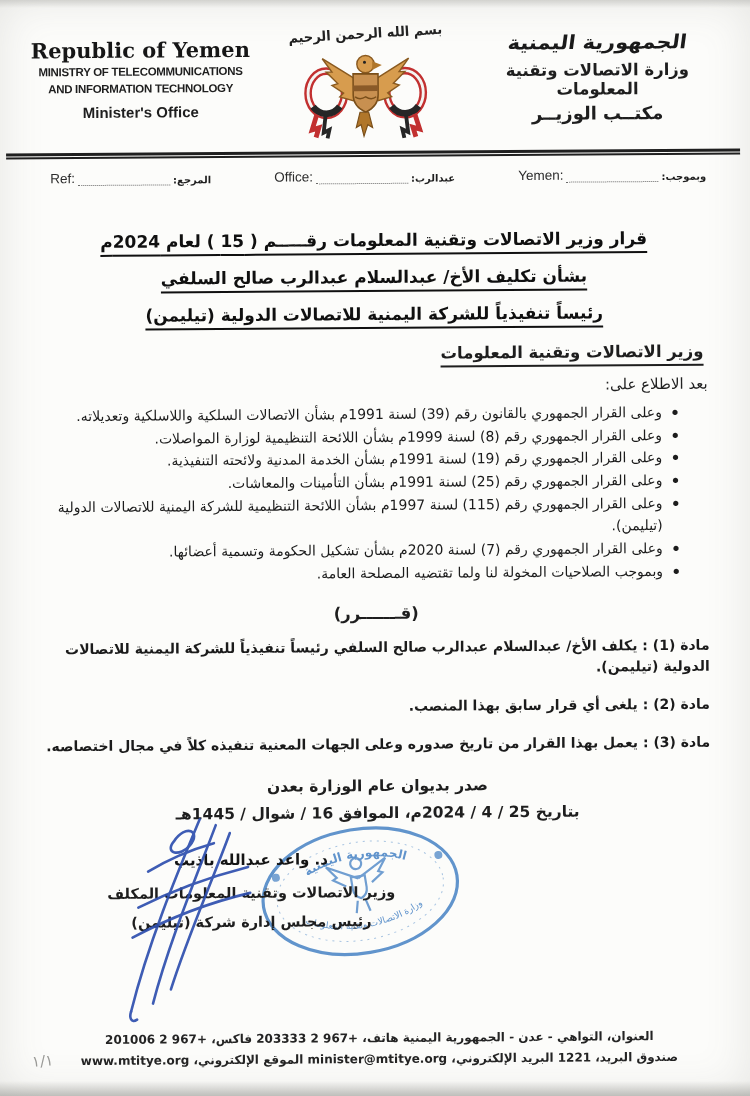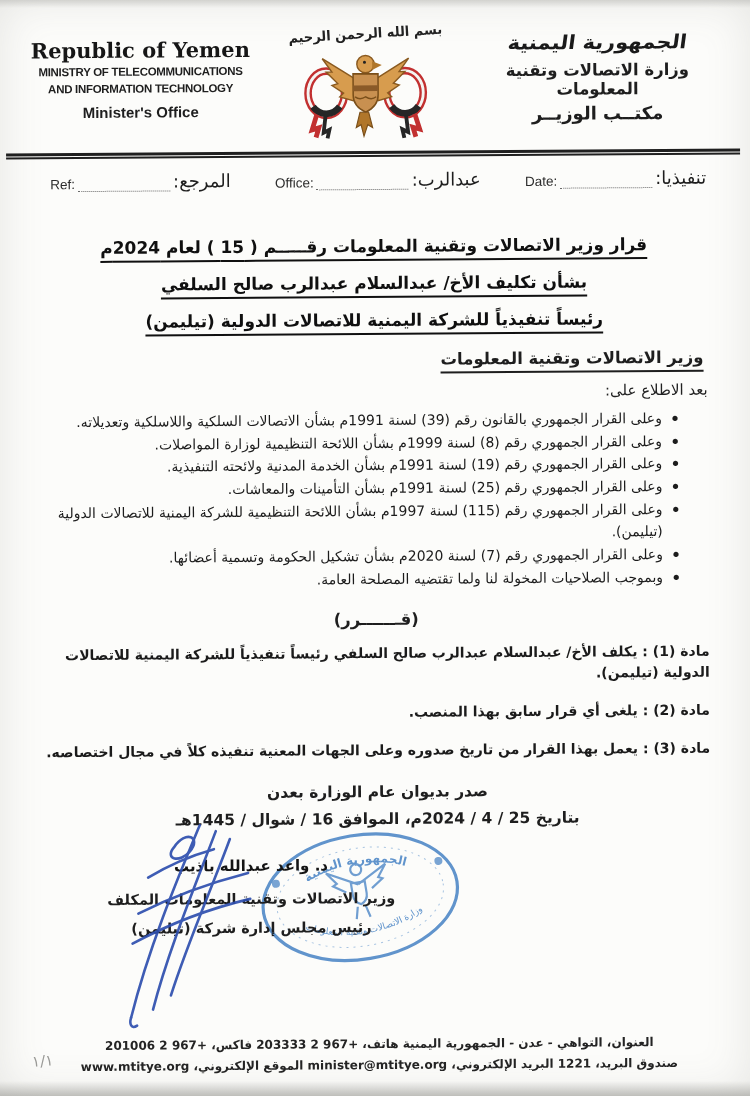--- a/index.html
+++ b/index.html
@@ -22,21 +22,21 @@
   .hdr-ar { width:37%; text-align:center; direction:rtl; padding-top:6px; }
   .hdr-ar .ar1 { font-size:21px; font-weight:bold; transform:skewX(-8deg) scaleY(.92); color:#1a1a1a; }
   .hdr-ar .ar2 { font-size:16.5px; font-weight:bold; margin-top:6px; }
   .hdr-ar .ar3 { font-size:18px; font-weight:bold; margin-top:4px; letter-spacing:.5px; }
 
   .double-rule { margin:4px 8px 0 8px; height:6px; border-top:3.5px solid #1f1f1f; border-bottom:2px solid #1f1f1f; }
 
   
   .refrow { direction:rtl; display:flex; justify-content:space-between; padding:12px 42px 0 52px; }
   .refrow .grp { display:flex; align-items:flex-end; }
-  .refrow .ar-lb { font-size:18px; font-weight:normal; }
+  .refrow .ar-lb { font-size:10px; font-weight:bold; }
   .refrow .dots { width:92px; border-bottom:1.5px dotted #6a6a6a; height:12px; margin:0 3px; }
   .refrow .en-lb { font-size:13.5px; direction:ltr; font-family:"Liberation Sans", sans-serif; color:#2c2c2c; }
 
   
   .title-block { direction:rtl; text-align:center; margin-top:46px; }
   .title-block div { font-size:17px; font-weight:bold; color:#101010;
     text-decoration:underline; text-decoration-thickness:1.6px; text-underline-offset:7px; margin-bottom:17px; }
 
   
   .authority { direction:rtl; margin:20px 46px 0 0; font-size:16.5px; font-weight:bold;
@@ -127,23 +127,23 @@
         <div class="ar1">الجمهورية اليمنية</div>
         <div class="ar2">وزارة الاتصالات وتقنية المعلومات</div>
         <div class="ar3">مكتــب الوزيــر</div>
       </div>
     </div>
 
     <div class="double-rule"></div>
 
     <div class="refrow">
       <div class="grp">
-        <span class="ar-lb">تنفيذيا:</span>
+        <span class="ar-lb">وبموجب:</span>
         <span class="dots"></span>
-        <span class="en-lb">Date:</span>
+        <span class="en-lb">Yemen:</span>
       </div>
       <div class="grp">
         <span class="ar-lb">عبدالرب:</span>
         <span class="dots"></span>
         <span class="en-lb">Office:</span>
       </div>
       <div class="grp">
         <span class="ar-lb">المرجع:</span>
         <span class="dots"></span>
         <span class="en-lb">Ref:</span>

